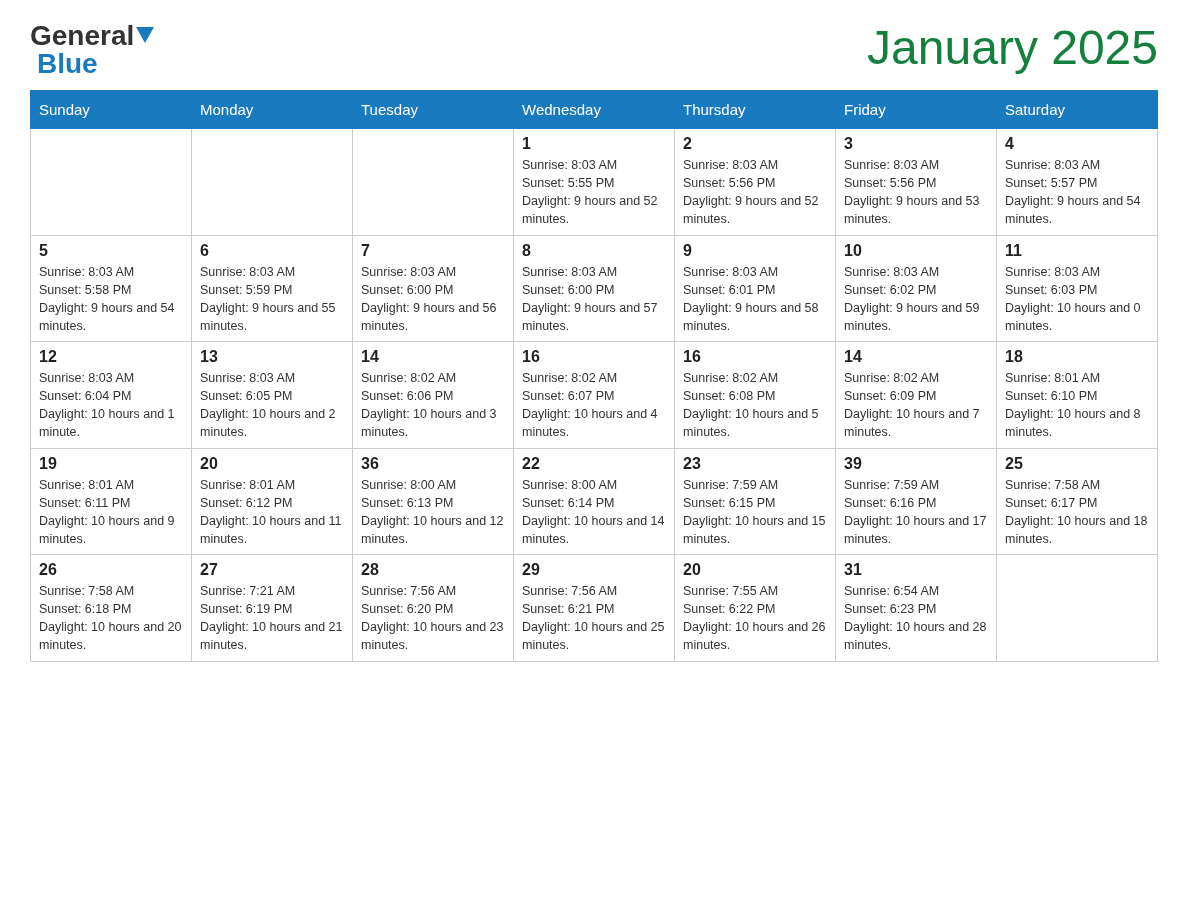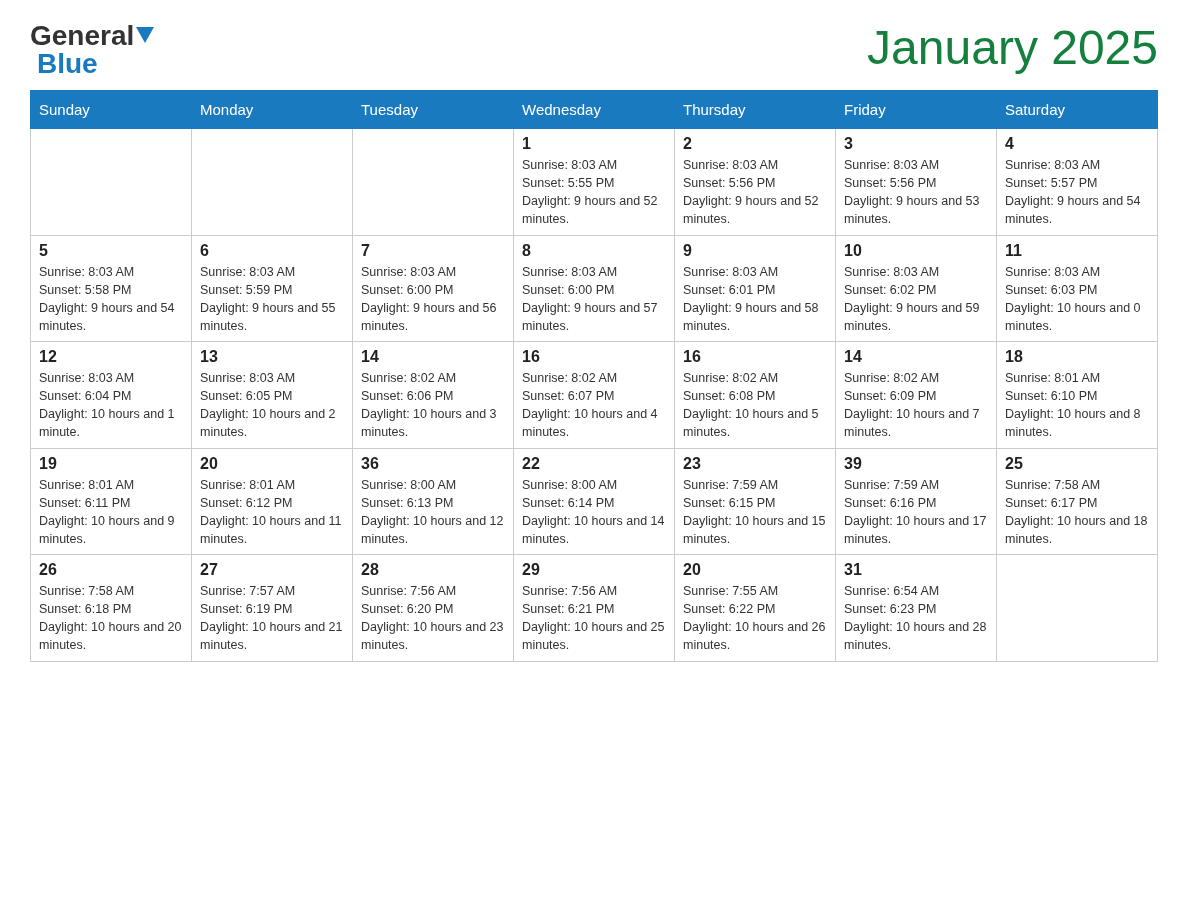--- a/index.html
+++ b/index.html
@@ -281,21 +281,21 @@
       </tr>
       <tr>
         <td>
           <span class="day-number">26</span>
           <div class="day-info" style="white-space: pre-line;">Sunrise: 7:58 AM
 Sunset: 6:18 PM
 Daylight: 10 hours and 20 minutes.</div>
         </td>
         <td>
           <span class="day-number">27</span>
-          <div class="day-info" style="white-space: pre-line;">Sunrise: 7:57 AM
+          <div class="day-info" style="white-space: pre-line;">Sunrise: 7:21 AM
 Sunset: 6:19 PM
 Daylight: 10 hours and 21 minutes.</div>
         </td>
         <td>
           <span class="day-number">28</span>
           <div class="day-info" style="white-space: pre-line;">Sunrise: 7:56 AM
 Sunset: 6:20 PM
 Daylight: 10 hours and 23 minutes.</div>
         </td>
         <td>

